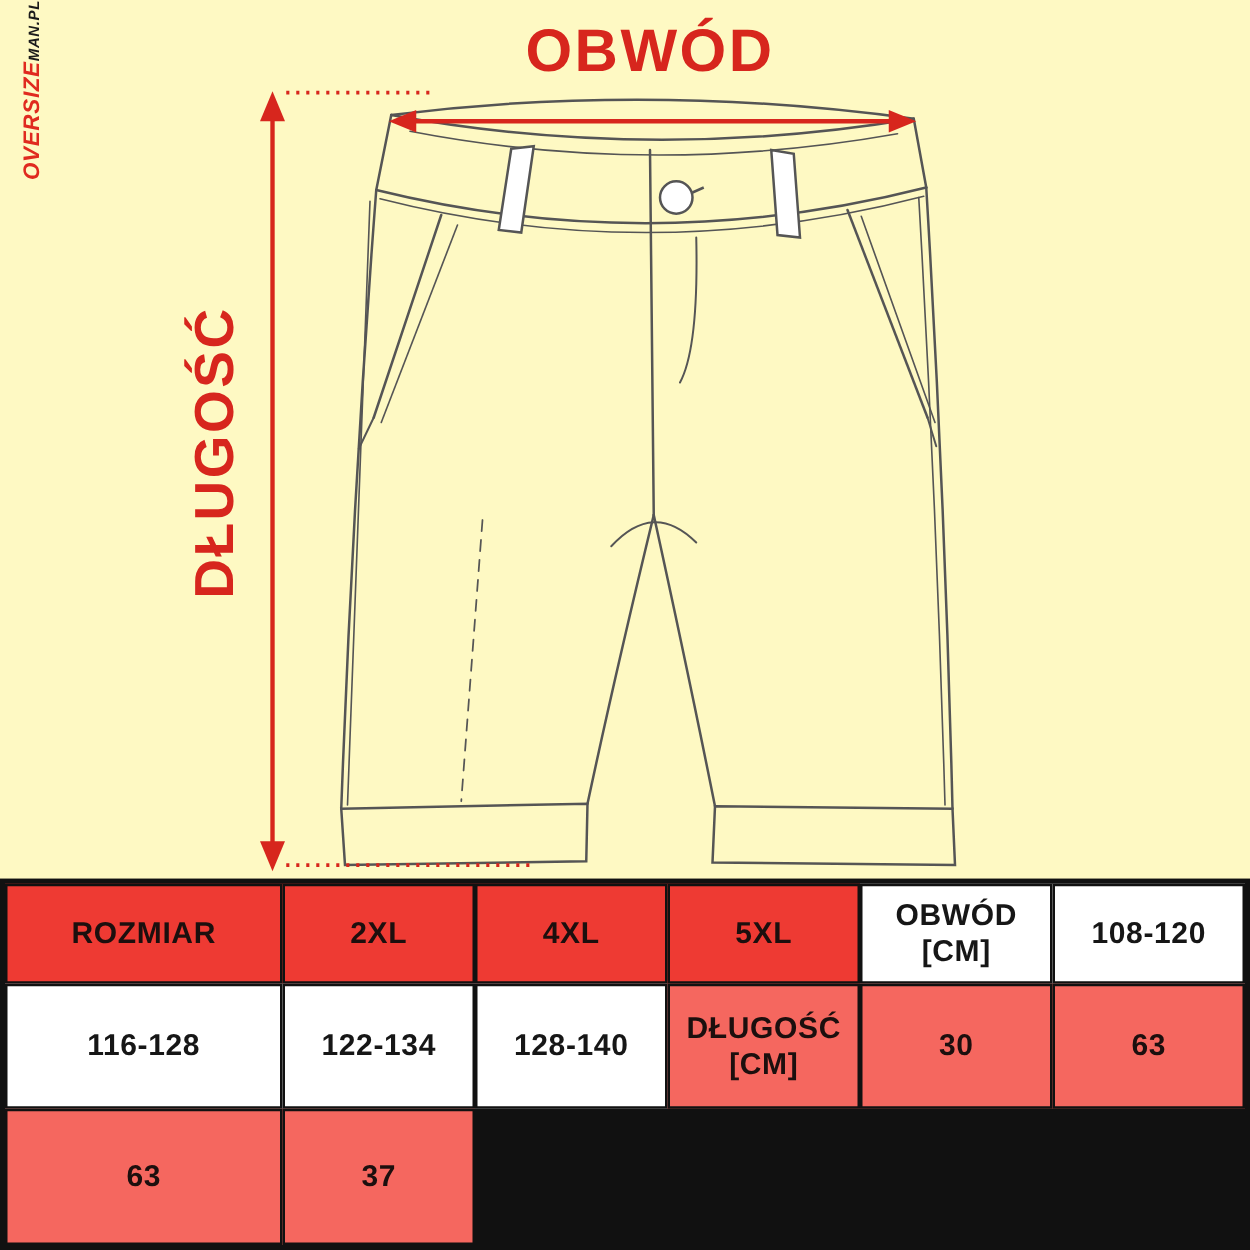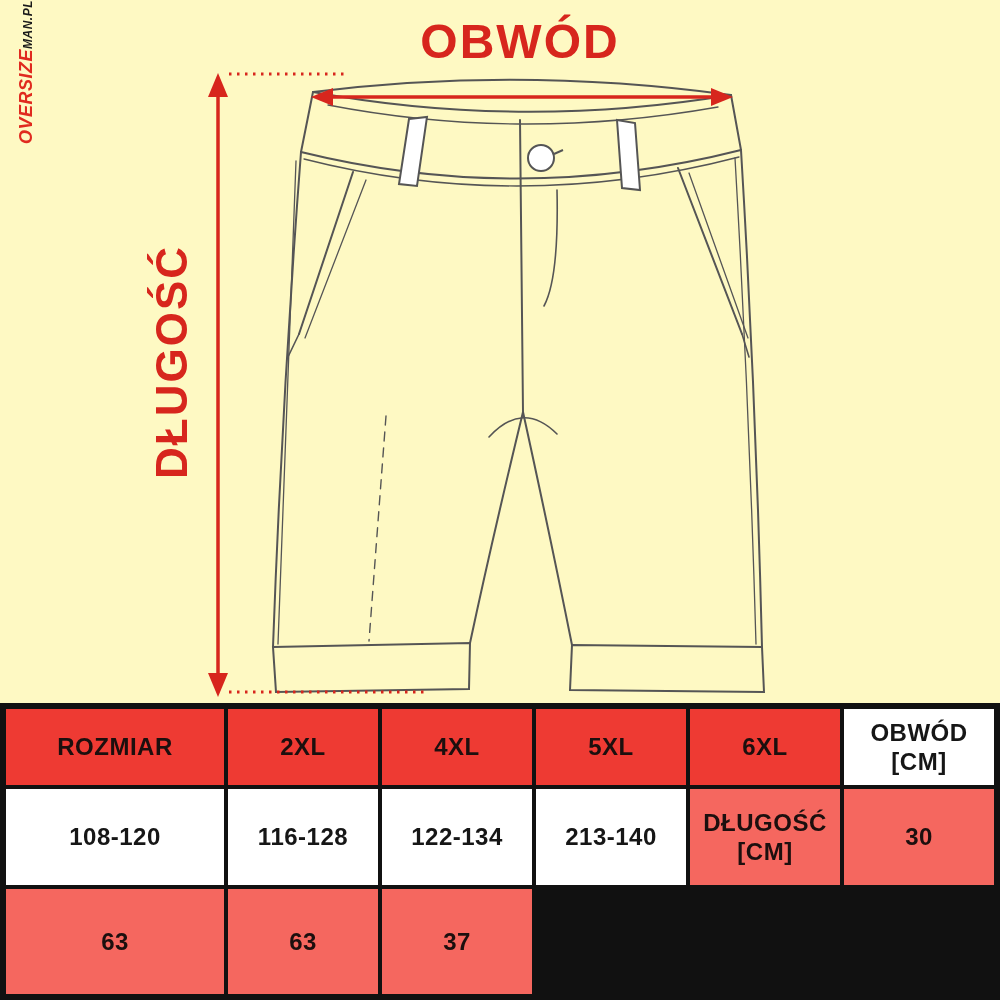--- a/index.html
+++ b/index.html
@@ -136,30 +136,29 @@
       <span class="logo-primary">OVERSIZE</span><span class="logo-secondary">MAN.PL</span>
     </div>
   </div>
 
   <div class="size-table">
 
     <div class="cell row-header">ROZMIAR</div>
     <div class="cell row-header">2XL</div>
     <div class="cell row-header">4XL</div>
     <div class="cell row-header">5XL</div>
-    <div class="cell row-header">6XL</div>
 
     <div class="cell row-mid">
       <span class="unit-line">OBWÓD</span>
       <span class="unit-line">[CM]</span>
     </div>
     <div class="cell row-mid">108-120</div>
     <div class="cell row-mid">116-128</div>
     <div class="cell row-mid">122-134</div>
-    <div class="cell row-mid">213-140</div>
+    <div class="cell row-mid">128-140</div>
 
     <div class="cell row-bot">
       <span class="unit-line">DŁUGOŚĆ</span>
       <span class="unit-line">[CM]</span>
     </div>
     <div class="cell row-bot">30</div>
     <div class="cell row-bot">63</div>
     <div class="cell row-bot">63</div>
     <div class="cell row-bot">37</div>
   </div>

